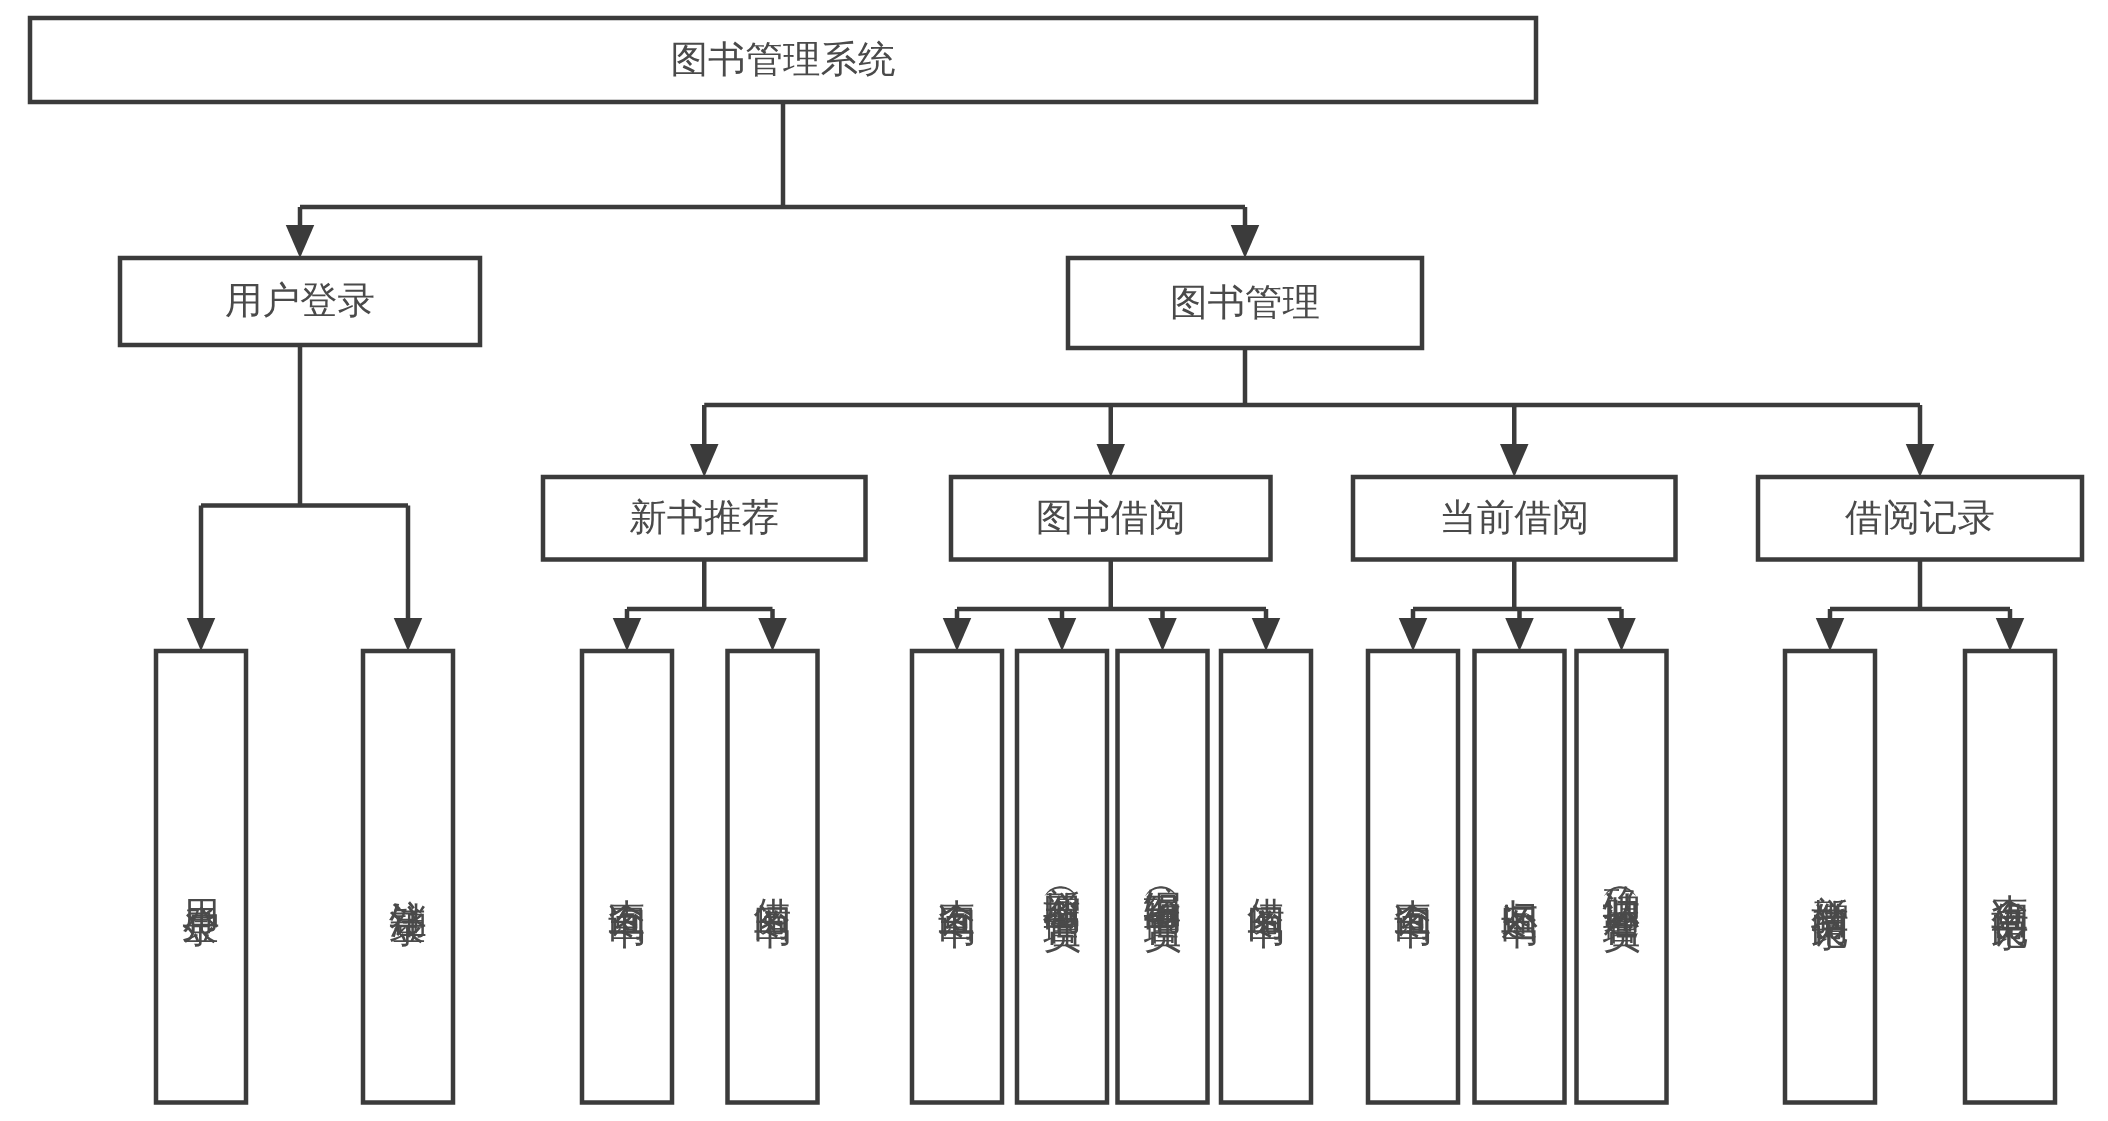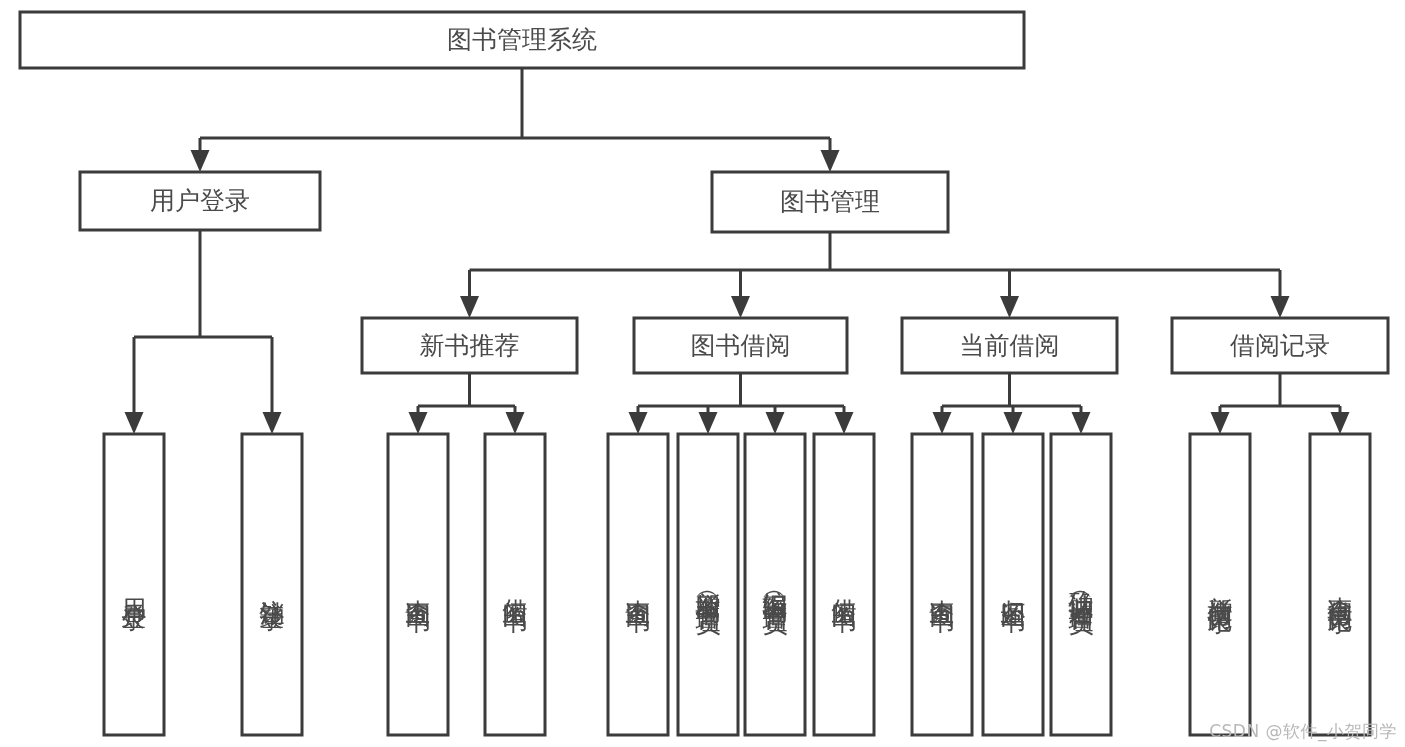--- a/index.html
+++ b/index.html
@@ -217,14 +217,13 @@
       <div class="node-label-v-wrap" style="left: 1051px; top: 434px; width: 60px; height: 301px; align-items: center; padding-top: 0px;">
         <span class="node-label-v">确认归还（管理员）</span>
       </div>
       <div class="node-label-v-wrap" style="left: 1190px; top: 434px; width: 60px; height: 301px; align-items: center; padding-top: 0px;">
         <span class="node-label-v">新增借阅记录</span>
       </div>
       <div class="node-label-v-wrap" style="left: 1310px; top: 434px; width: 60px; height: 301px; align-items: center; padding-top: 0px;">
         <span class="node-label-v">查询借阅记录</span>
       </div>
     </div>
-  <div id="watermark">CSDN @软件_小贺同学</div>
 </div>
 
 </body></html>

